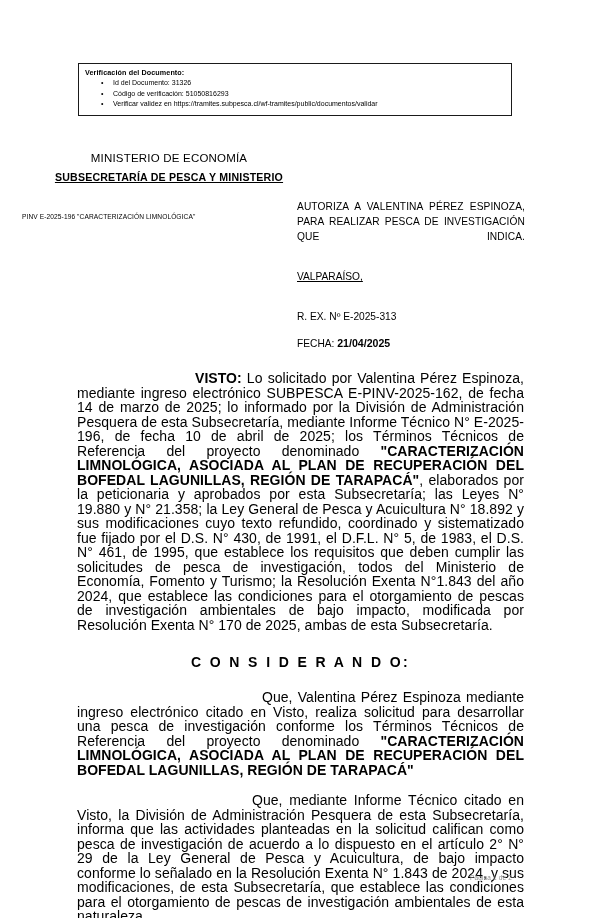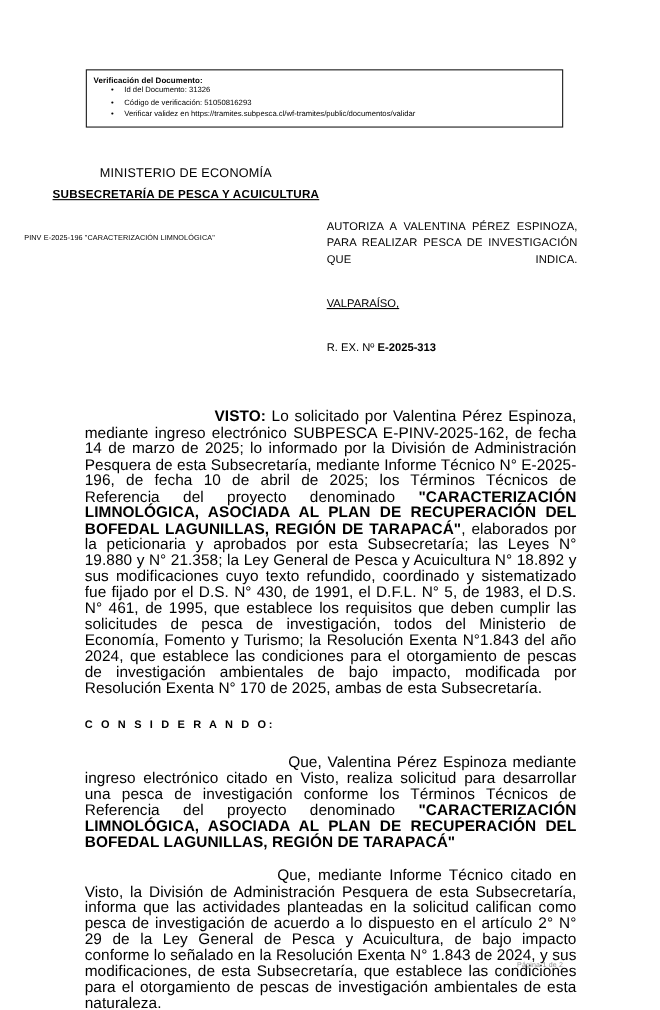--- a/index.html
+++ b/index.html
@@ -114,21 +114,21 @@
     margin-top: 25px;
     font-size: 10.2px;
     line-height: 15px;
     text-decoration: underline;
   }
   .rh-ref {
     margin-top: 25px;
     font-size: 10.2px;
     line-height: 15px;
   }
-  .rh-ref b { font-weight: bold; }
+  .rh-ref b { font-weight: normal; }
   .rh-date {
     margin-top: 12px;
     font-size: 10.2px;
     line-height: 15px;
   }
   .rh-date b { font-weight: bold; font-size: 10.6px; }
 
   
   .body-wrap {
     position: absolute;
@@ -144,21 +144,22 @@
     letter-spacing: 0.05px;
   }
   p.para b { font-weight: bold; }
   .lead-gap { display: inline-block; width: 118px; }
   .lead-gap-sm { display: inline-block; width: 185px; }
   .lead-gap-md { display: inline-block; width: 175px; }
 
   .considerando {
     margin-top: 22px;
     margin-bottom: 20px;
-    font-size: 10px;
+    text-align: center;
+    font-size: 14px;
     font-weight: bold;
     letter-spacing: 2.4px;
   }
   .para-gap { height: 16px; }
 
   
   .footer {
     position: absolute;
     left: 470px;
     top: 874px;
@@ -186,30 +187,33 @@
       </li>
       <li>
         <span class="bullet">•</span>
         <span>Verificar validez en https://tramites.subpesca.cl/wf-tramites/public/documentos/validar</span>
       </li>
     </ul>
   </div>
 
   <div class="letterhead">
     <div class="lh-line">MINISTERIO DE ECONOMÍA</div>
-    <div class="lh-sub">SUBSECRETARÍA DE PESCA Y ACUICULTURA</div>
+    <div class="lh-sub">SUBSECRETARÍA DE PESCA Y MINISTERIO</div>
     <div class="lh-proj">PINV E-2025-196 "CARACTERIZACIÓN LIMNOLÓGICA"</div>
   </div>
 
   <div class="rh">
     <div class="rh-subject">AUTORIZA A VALENTINA PÉREZ ESPINOZA, PARA REALIZAR PESCA DE INVESTIGACIÓN QUE INDICA.</div>
     <div class="rh-city">VALPARAÍSO,</div>
     <div class="rh-ref">
       <span>R. EX. Nº </span><b>E-2025-313</b>
     </div>
+    <div class="rh-date">
+      <span>FECHA: </span><b>21/04/2025</b>
+    </div>
   </div>
 
   <div class="body-wrap">
 
     <p class="para">
       <span class="lead-gap"></span><b>VISTO:</b><span> Lo solicitado por Valentina Pérez Espinoza, mediante ingreso electrónico SUBPESCA E-PINV-2025-162, de fecha 14 de marzo de 2025; lo informado por la División de Administración Pesquera de esta Subsecretaría, mediante Informe Técnico N° E-2025-196, de fecha 10 de abril de 2025; los Términos Técnicos de Referencia del proyecto denominado </span><b>"CARACTERIZACIÓN LIMNOLÓGICA, ASOCIADA AL PLAN DE RECUPERACIÓN DEL BOFEDAL LAGUNILLAS, REGIÓN DE TARAPACÁ"</b><span>, elaborados por la peticionaria y aprobados por esta Subsecretaría; las Leyes N° 19.880 y N° 21.358; la Ley General de Pesca y Acuicultura N° 18.892 y sus modificaciones cuyo texto refundido, coordinado y sistematizado fue fijado por el D.S. N° 430, de 1991, el D.F.L. N° 5, de 1983, el D.S. N° 461, de 1995, que establece los requisitos que deben cumplir las solicitudes de pesca de investigación, todos del Ministerio de Economía, Fomento y Turismo; la Resolución Exenta N°1.843 del año 2024, que establece las condiciones para el otorgamiento de pescas de investigación ambientales de bajo impacto, modificada por Resolución Exenta N° 170 de 2025, ambas de esta Subsecretaría.</span>
     </p>
 
     <div class="considerando">C O N S I D E R A N D O:</div>
 

